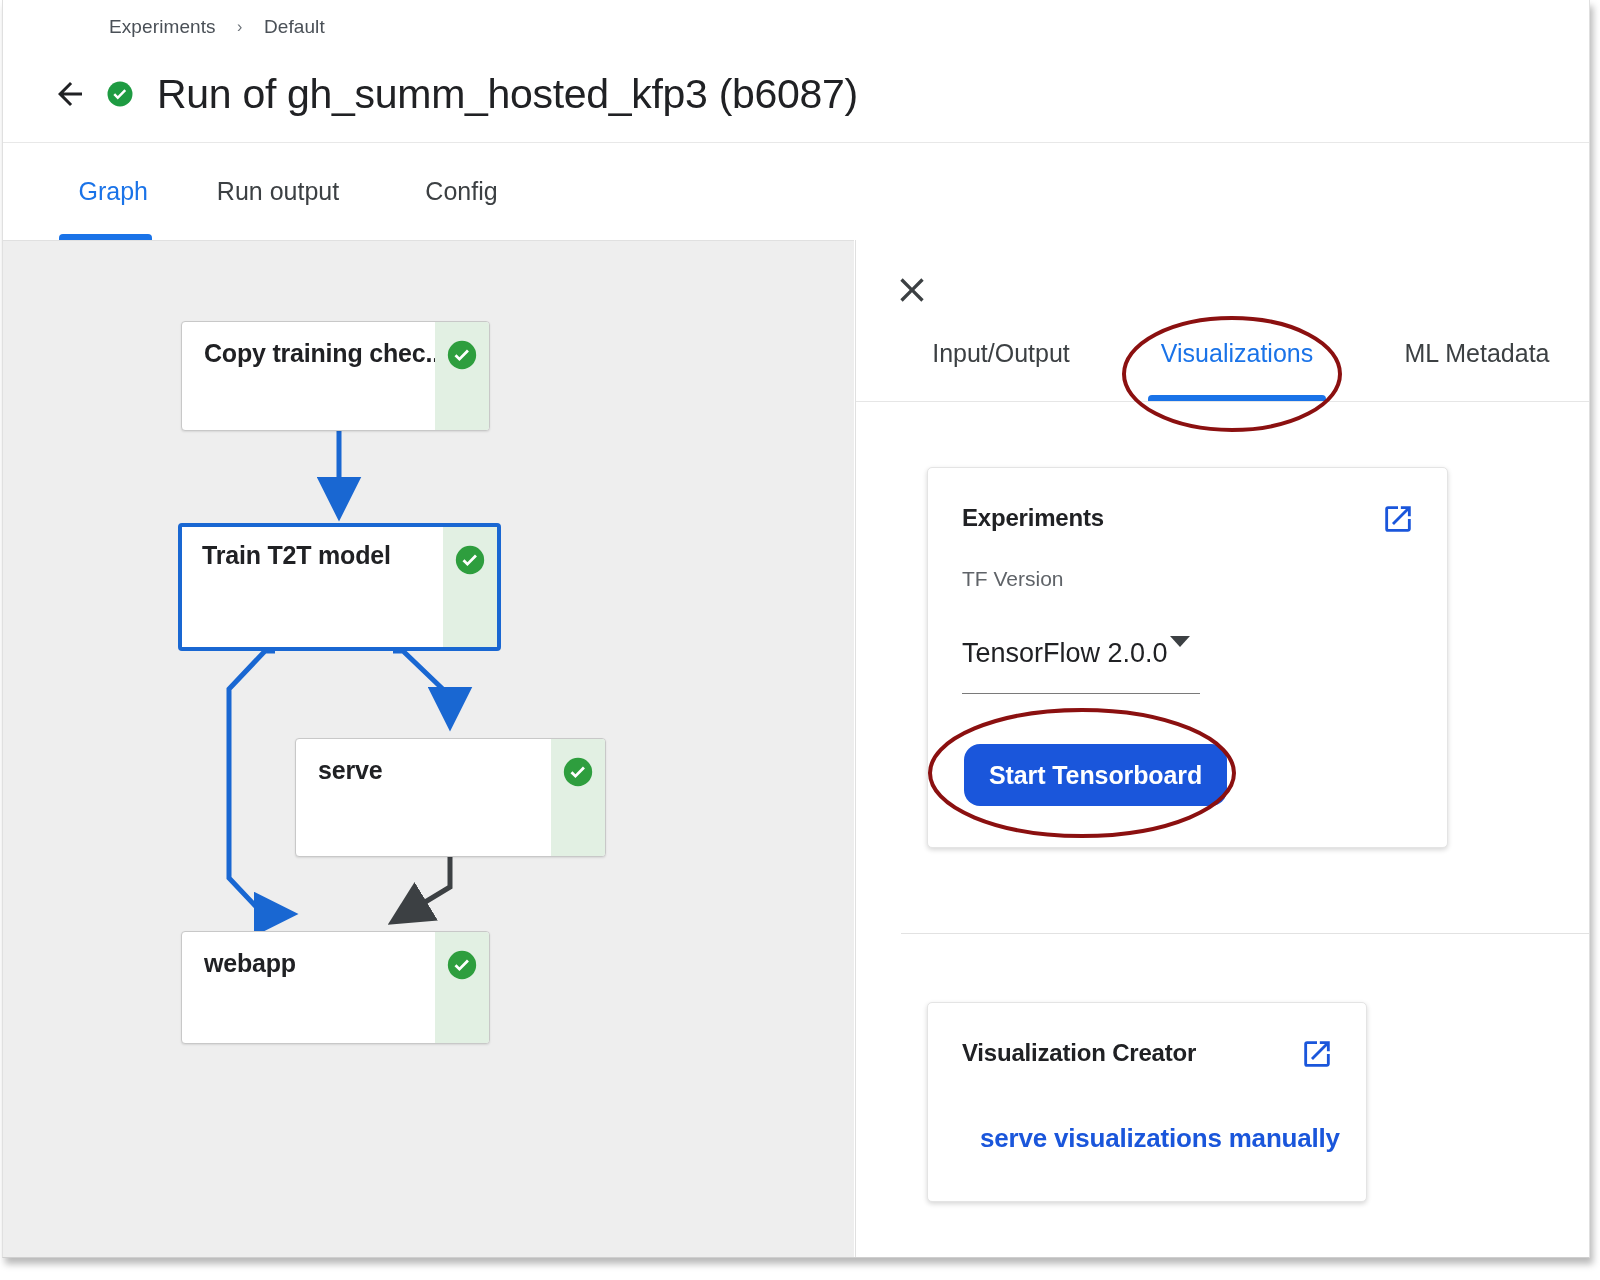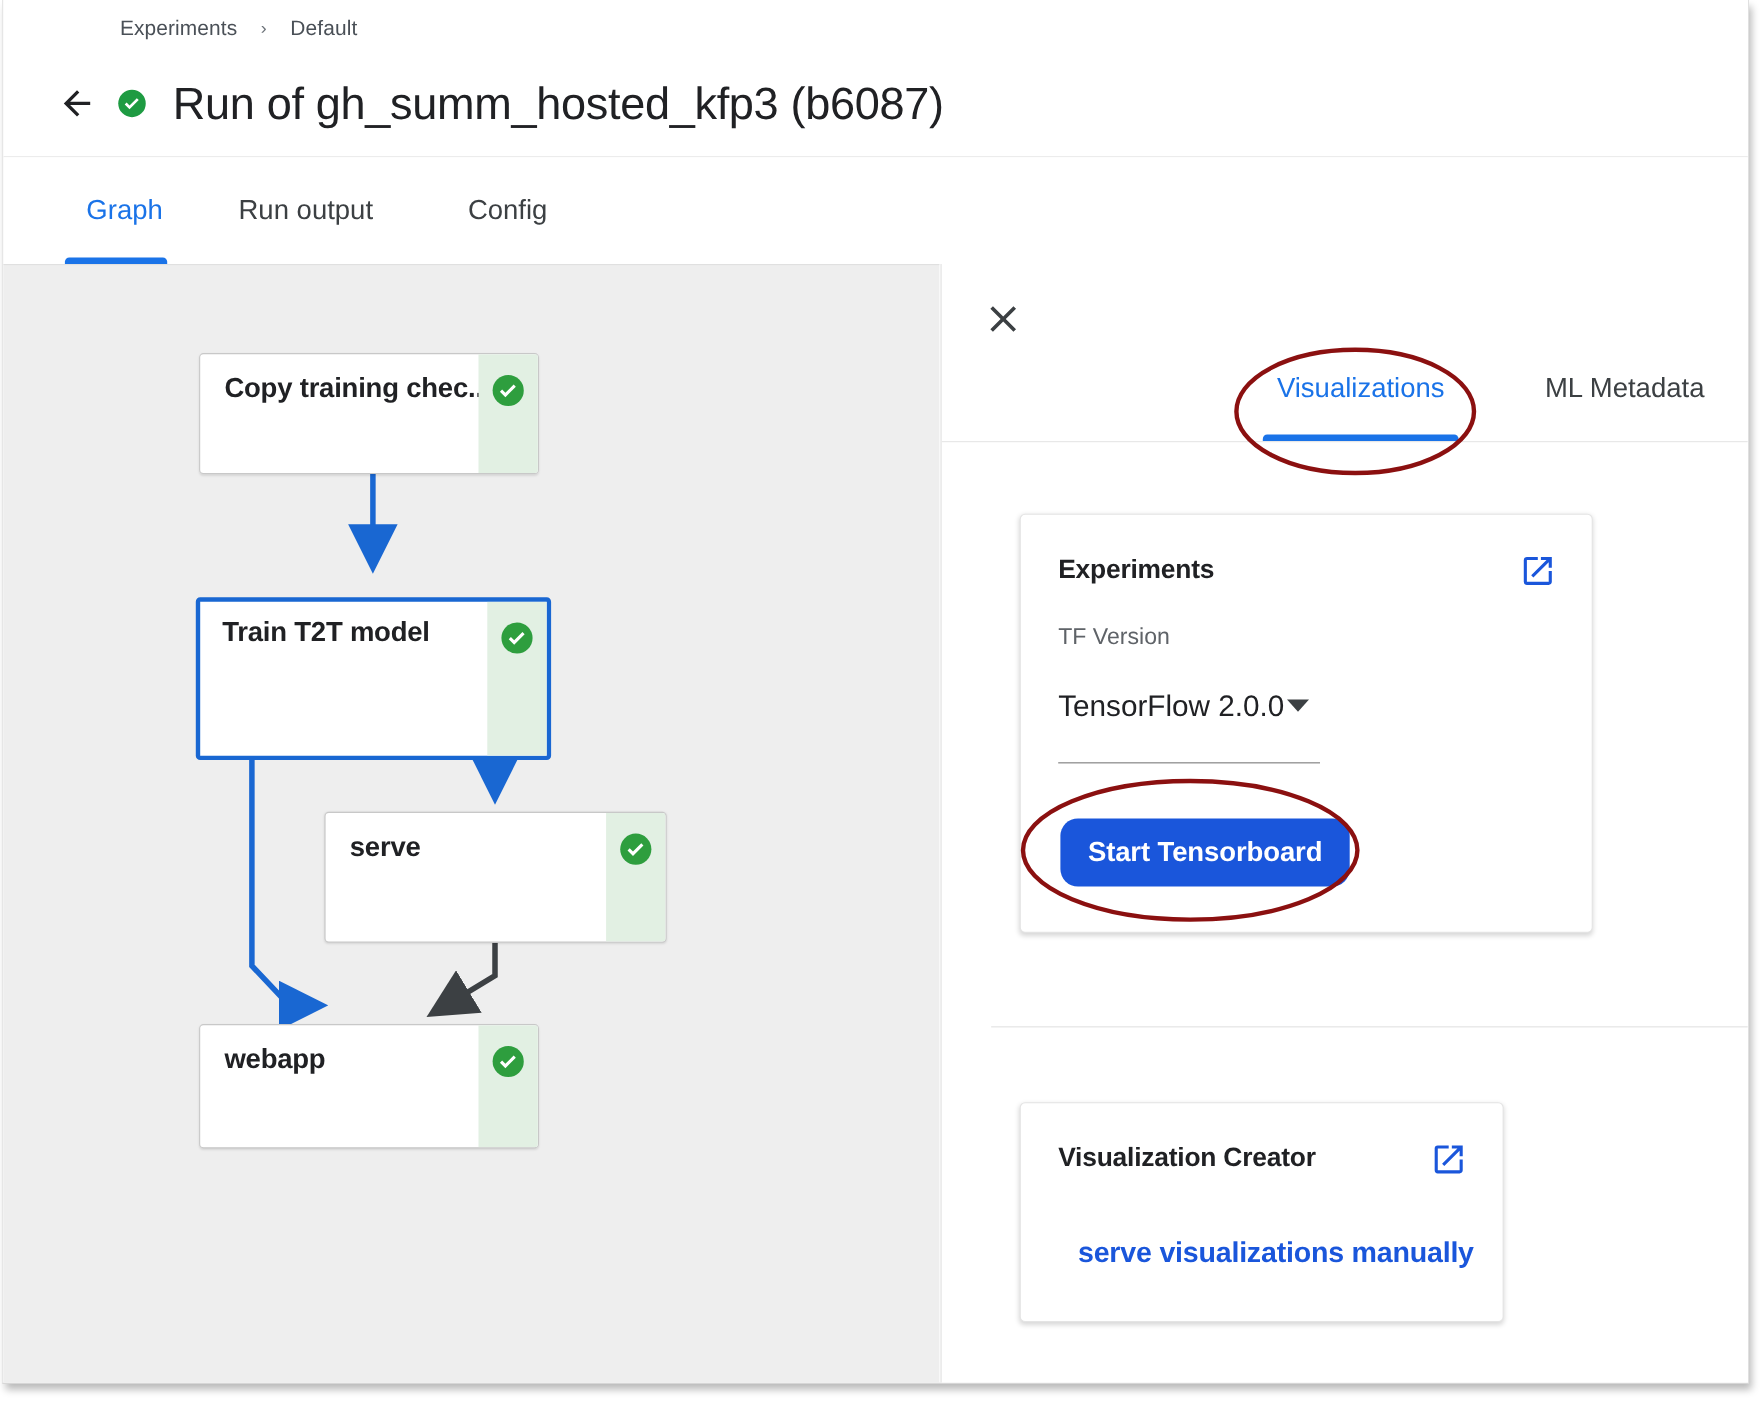--- a/index.html
+++ b/index.html
@@ -289,21 +289,21 @@
     left: 34px;
     top: 155px;
     width: 238px;
     height: 70px;
     border-bottom: 1px solid #7a7a7a;
     cursor: pointer;
   }
   .select-value {
     position: absolute;
     left: 0;
-    top: 4px;
+    top: 15px;
     font-size: 27px;
     color: #202124;
     white-space: nowrap;
   }
   .select-caret {
     position: absolute;
     left: 208px;
     top: 13px;
     width: 0; height: 0;
     border-left: 10px solid transparent;
@@ -424,21 +424,21 @@
         <div class="gnode" style="left:178px; top:80px; width:309px; height:110px;">
           <div class="glabel">Copy training chec...</div>
           <div class="gstatus">
             <svg width="34" height="34" viewBox="0 0 24 24" aria-hidden="true">
               <circle cx="12" cy="12" r="10" fill="#2e9e3e"></circle>
               <path d="M10.2 16.3l-3.5-3.5 1.4-1.4 2.1 2.1 5.3-5.3 1.4 1.4-6.7 6.7z" fill="#ffffff"></path>
             </svg>
           </div>
         </div>
 
-        <div class="gnode selected" style="left:175px; top:302px; width:323px; height:148px;">
+        <div class="gnode selected" style="left:175px; top:282px; width:323px; height:128px;">
           <div class="glabel">Train T2T model</div>
           <div class="gstatus">
             <svg width="34" height="34" viewBox="0 0 24 24" aria-hidden="true">
               <circle cx="12" cy="12" r="10" fill="#2e9e3e"></circle>
               <path d="M10.2 16.3l-3.5-3.5 1.4-1.4 2.1 2.1 5.3-5.3 1.4 1.4-6.7 6.7z" fill="#ffffff"></path>
             </svg>
           </div>
         </div>
 
         <div class="gnode" style="left:292px; top:497px; width:311px; height:119px;">
@@ -465,20 +465,23 @@
 
       <div id="side-panel">
 
         <div id="close-btn">
           <svg width="40" height="40" viewBox="0 0 24 24" aria-hidden="true">
             <path d="M19 6.41L17.59 5 12 10.59 6.41 5 5 6.41 10.59 12 5 17.59 6.41 19 12 13.41 17.59 19 19 17.59 13.41 12z" fill="#3c4043"></path>
           </svg>
         </div>
 
         <div id="panel-tabs">
+          <div class="ptab" style="left:62px; width:166px;">
+            <span>Input/Output</span>
+          </div>
           <div class="ptab active" style="left:292px; width:178px;">
             <span>Visualizations</span>
             <span class="ptab-underline"></span>
           </div>
           <div class="ptab" style="left:528px; width:186px;margin-top:24px;">
             <span>ML Metadata</span>
           </div>
         </div>
 
         <div class="viz-card" style="left:71px; top:227px; width:521px; height:381px;">

